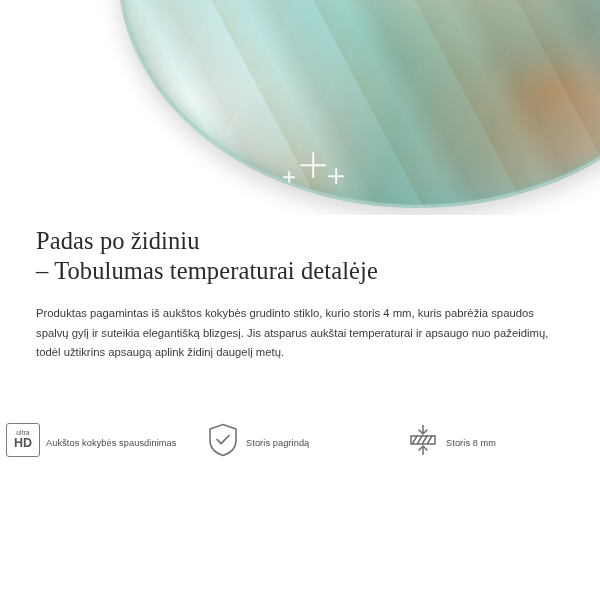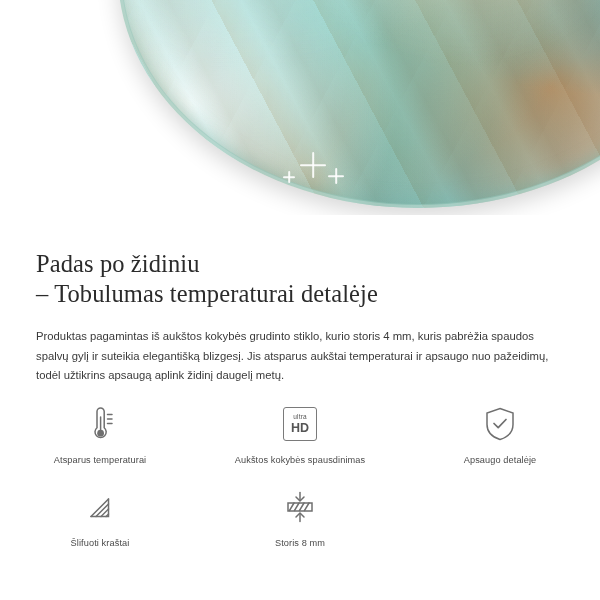--- a/index.html
+++ b/index.html
@@ -95,21 +95,21 @@
   .sparkle i.h { left: 0; top: 50%; height: 1.6px; width: 100%; transform: translateY(-50%); }
   .sparkle i.v { top: 0; left: 50%; width: 1.6px; height: 100%; transform: translateX(-50%); }
   .sparkle.s1 { left: 300px; top: 152px; width: 26px; height: 26px; }
   .sparkle.s2 { left: 328px; top: 168px; width: 16px; height: 16px; }
   .sparkle.s3 { left: 283px; top: 171px; width: 12px; height: 12px; }
 
   
   .content {
     position: absolute;
     left: 0;
-    top: 232px;
+    top: 209px;
     width: 600px;
   }
   .headline {
     font-family: "Liberation Serif", serif;
     color: #2b2b2b;
     font-size: 24.5px;
     line-height: 30px;
     padding: 0 36px;
     margin-top: 17px;
     font-weight: 400;
@@ -132,21 +132,21 @@
     position: absolute;
     left: 0;
     top: 395px;
     width: 600px;
     display: grid;
     grid-template-columns: repeat(3, 1fr);
     grid-template-rows: 83px 83px;
   }
   .feature {
     display: flex;
-    flex-direction: column;
+    flex-direction: row;
     align-items: center;
     justify-content: flex-start;
     padding-top: 6px;
   }
   .feature .ico {
     width: 46px;
     height: 46px;
     display: flex;
     align-items: center;
     justify-content: center;
@@ -201,71 +201,42 @@
   <div class="content">
     <h1 class="headline">
       <span>Padas po židiniu</span>
       <span class="l2">– Tobulumas temperaturai detalėje</span>
     </h1>
     <p class="body-copy">Produktas pagamintas iš aukštos kokybės grudinto stiklo, kurio storis 4 mm, kuris pabrėžia spaudos spalvų gylį ir suteikia elegantišką blizgesį. Jis atsparus aukštai temperaturai ir apsaugo nuo pažeidimų, todėl užtikrins apsaugą aplink židinį daugelį metų.</p>
   </div>
 
   <div class="features">
 
-    <div class="feature">
-      <div class="ico">
-        <svg width="34" height="38" viewBox="0 0 34 38">
-          <g fill="none" stroke="#6f6f6f" stroke-width="1.5" stroke-linecap="round">
-            <path d="M14 6.5a3.6 3.6 0 0 1 7.2 0v16.2a5.6 5.6 0 1 1-7.2 0z"></path>
-            <line x1="17.6" y1="12" x2="17.6" y2="25"></line>
-            <line x1="24.5" y1="9.5" x2="29" y2="9.5"></line>
-            <line x1="24.5" y1="14" x2="29" y2="14"></line>
-            <line x1="24.5" y1="18.5" x2="29" y2="18.5"></line>
-          </g>
-          <circle cx="17.6" cy="28.2" r="3.4" fill="#6f6f6f"></circle>
-        </svg>
-      </div>
-      <div class="cap">Atsparus temperaturai</div>
-    </div>
 
     <div class="feature">
       <div class="ico">
         <div class="ultrahd">
           <span class="t1">ultra</span>
           <span class="t2">HD</span>
         </div>
       </div>
       <div class="cap">Aukštos kokybės spausdinimas</div>
     </div>
 
     <div class="feature">
       <div class="ico">
         <svg width="34" height="38" viewBox="0 0 34 38">
           <path d="M17 3.5 30 8v11.5c0 7.4-5.4 12.6-13 15-7.6-2.4-13-7.6-13-15V8z" fill="none" stroke="#6f6f6f" stroke-width="1.5"></path>
           <path d="M11 18.5l4.2 4.2L23 14.5" fill="none" stroke="#6f6f6f" stroke-width="1.7" stroke-linecap="round" stroke-linejoin="round"></path>
         </svg>
       </div>
-      <div class="cap">Apsaugo detalėje</div>
+      <div class="cap">Storis pagrindą</div>
     </div>
 
 
-    <div class="feature">
-      <div class="ico">
-        <svg width="36" height="34" viewBox="0 0 36 34">
-          <g fill="none" stroke="#6f6f6f" stroke-width="1.5" stroke-linecap="round">
-            <path d="M9 26.5 26.5 9"></path>
-            <path d="M14 26.5 26.5 14"></path>
-            <path d="M19 26.5 26.5 19"></path>
-            <path d="M24 26.5 26.5 24"></path>
-            <path d="M9 26.5h17.5V9"></path>
-          </g>
-        </svg>
-      </div>
-      <div class="cap">Šlifuoti kraštai</div>
-    </div>
 
     <div class="feature">
       <div class="ico">
         <svg width="38" height="36" viewBox="0 0 38 36">
           <g fill="none" stroke="#6f6f6f" stroke-width="1.5" stroke-linecap="round">
             <path d="M19 3.5v7.5"></path>
             <path d="M15 8l4 4 4-4"></path>
             <path d="M19 32.5V25"></path>
             <path d="M15 28l4-4 4 4"></path>
             <rect x="7" y="14" width="24" height="8"></rect>

